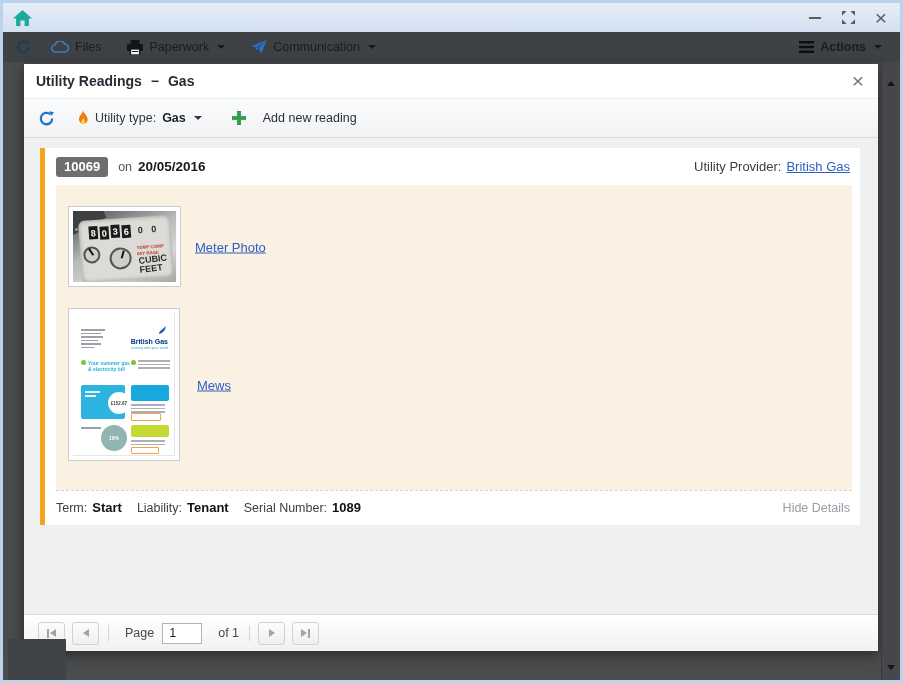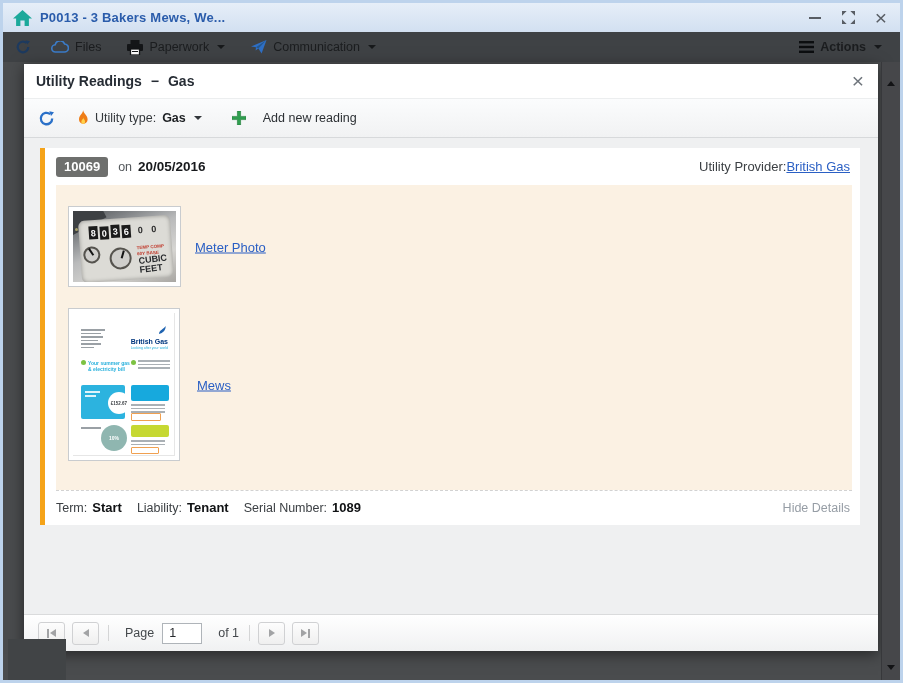--- a/index.html
+++ b/index.html
@@ -54,21 +54,21 @@
 
   .content { position:relative; height:476px; background:#eff0f1; }
 
   
   .card { position:absolute; left:16px; top:10px; width:820px; height:377px; background:#fff;
     border-left:5px solid #f5a319; padding:0 8px 0 11px; }
   .card-head { height:37px; display:flex; align-items:center; }
   .badge { background:#6e6f6d; color:#fff; font-size:13px; font-weight:bold; padding:2px 8px 3px; border-radius:3px; }
   .on-lbl { font-size:12.5px; color:#54585c; margin:0 6px 0 10px; }
   .date { font-size:13.5px; font-weight:bold; color:#17191c; }
-  .provider { margin-left:auto; display:flex; align-items:center; padding-right:2px; }
+  .provider { margin-left:auto; display:flex; align-items:center; gap:5px; padding-right:2px; }
   .provider .lbl { font-size:13px; color:#3c4044; }
   a.blue-link { font-size:13px; color:#2a5fc4; text-decoration:underline; cursor:pointer; }
 
   .cream { position:relative; height:305px; background:#fbf1e3; }
   .thumb { position:absolute; background:#fff; border:1px solid #c9cccf; padding:4px; cursor:pointer; }
   .thumb-meter { left:12px; top:21px; }
   .thumb-bill  { left:12px; top:123px; }
   .link-meter { position:absolute; left:139px; top:62px; transform:translateY(-50%); }
   .link-bill  { position:absolute; left:141px; top:200px; transform:translateY(-50%); }
 
@@ -153,21 +153,20 @@
 </style>
 </head>
 <body>
 
 <div class="window">
 
   <div class="titlebar">
     <svg class="home-ico" viewBox="0 0 19 16">
       <path d="M9.5 0 L19 8.6 h-3.1 V16 H11.6 V10.4 H7.4 V16 H3.1 V8.6 H0 Z" fill="#1ca99b"></path>
     </svg>
-    <span class="win-title">P0013 - 3 Bakers Mews, We...</span>
     <div class="win-controls">
       <span class="ctl">
           <span class="min-bar"></span>
         </span>
       <span class="ctl">
         <svg width="13" height="13" viewBox="0 0 14 14">
           <path d="M0 0h5L0 5Z M14 0v5L9 0Z M0 14V9l5 5Z M14 14H9l5-5Z" fill="#585d64"></path>
         </svg>
       </span>
       <span class="ctl">

